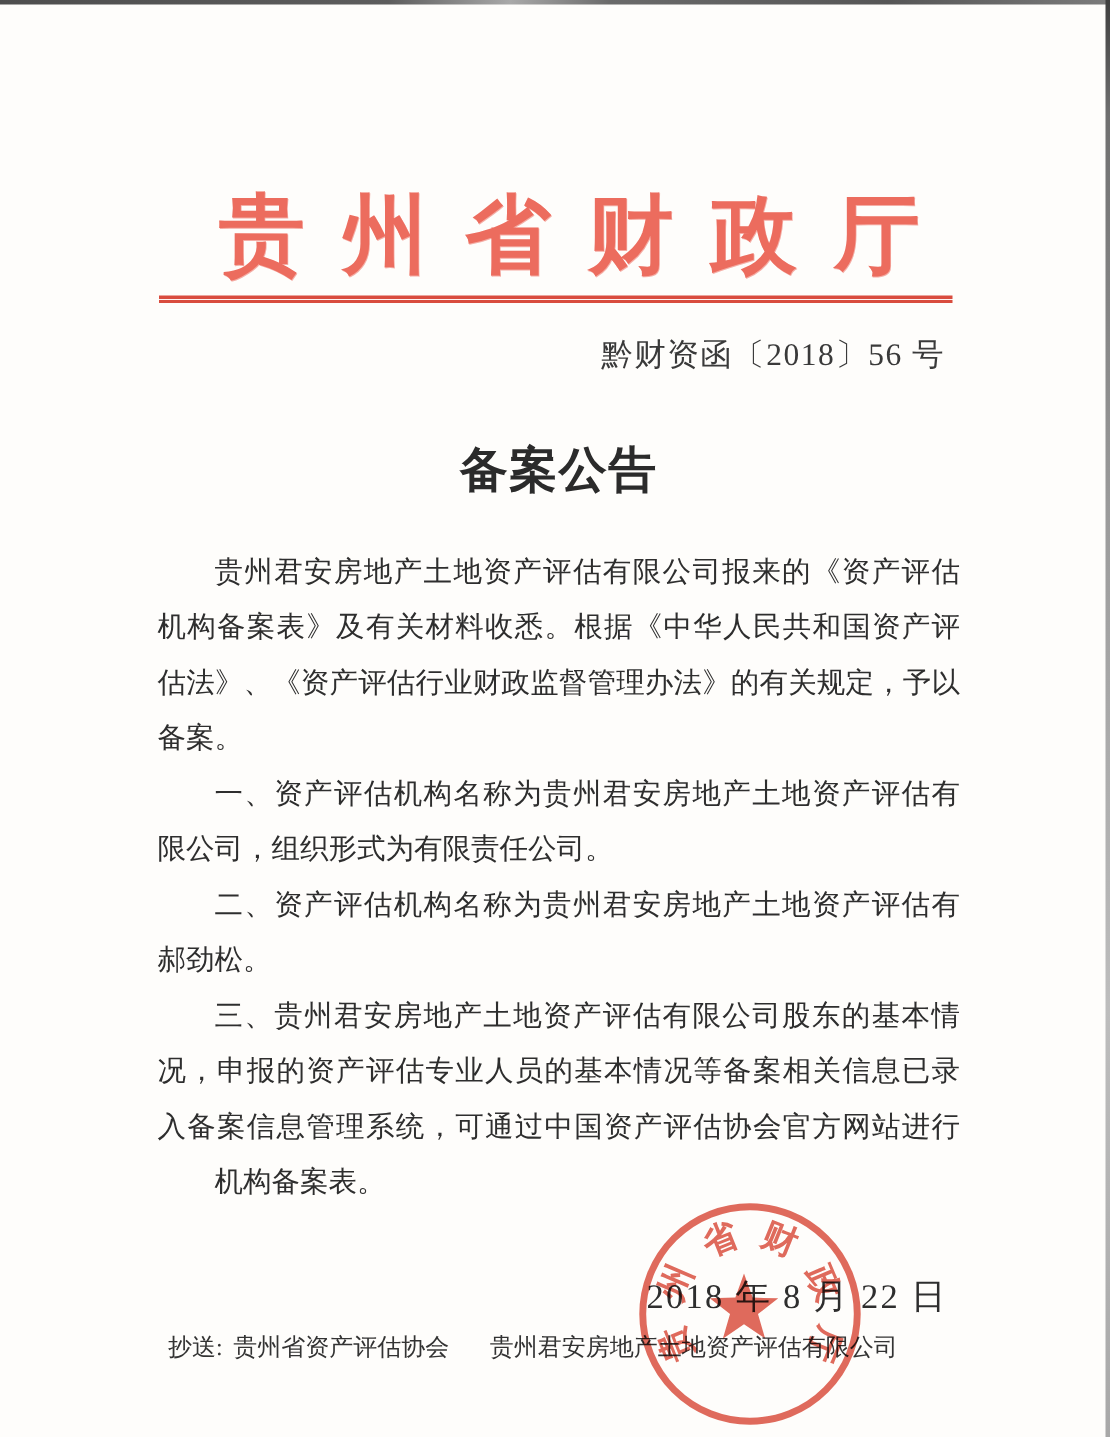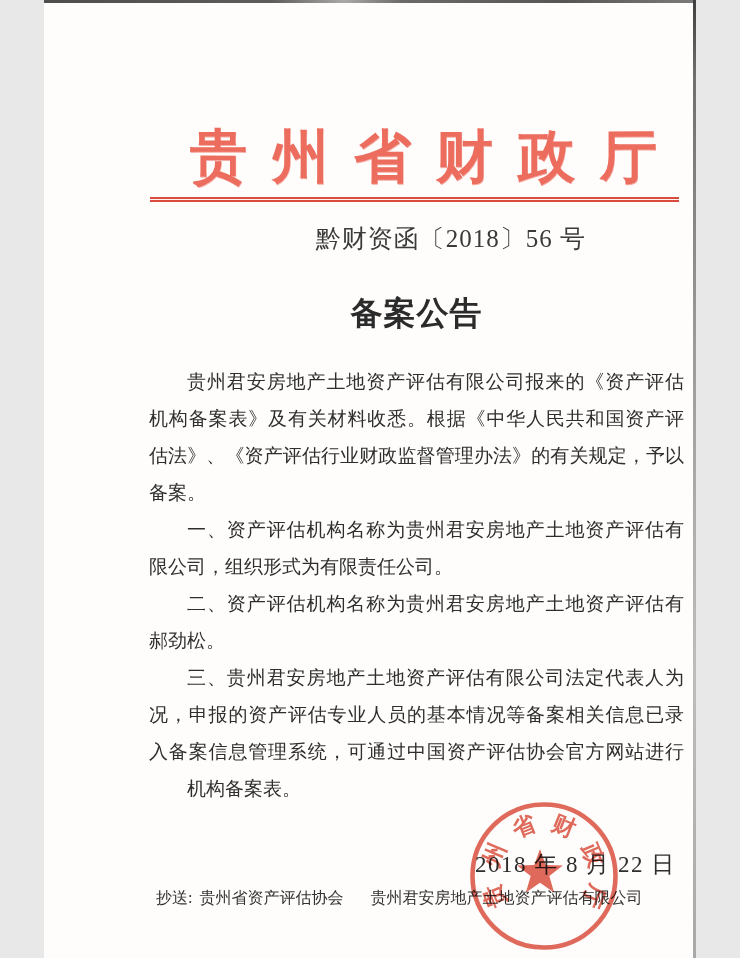--- a/index.html
+++ b/index.html
@@ -1,25 +1,24 @@
 <!DOCTYPE html>
 <html><head>
 <meta charset="utf-8">
 <style>
   html, body { margin: 0; padding: 0; background: #e8e8e8; }
   .page {
     position: relative;
-    width: 624px;
+    width: 740px;
     height: 958px;
     margin: 0 auto;
     background: #fefdfb;
     overflow: hidden;
     font-family: "Liberation Serif", "DejaVu Serif", serif;
     isolation: isolate;
-    padding-left: 28px;
   }
   
   .scan-edge-top {
     position: absolute; top: 0; left: 0; width: 100%; height: 3px;
     background: linear-gradient(90deg, #4e4e4e 0%, #5d5d5d 35%, #a9a9a9 46%, #6a6a6a 55%, #565656 80%, #7b7b7b 100%);
   }
   .scan-edge-right {
     position: absolute; top: 0; right: 0; width: 3px; height: 100%;
     background: linear-gradient(#3f3f3f 0%, #6f6f6f 8%, #9a9a9a 35%, #bdbdbd 70%, #a8a8a8 100%);
   }
@@ -36,21 +35,21 @@
   }
   .red-rule {
     position: absolute;
     top: 197px; left: 106px;
     width: 529px; height: 5px;
     background: linear-gradient(#d94c3e 0px, #d94c3e 2px, #fdf2f0 2px, #fdf2f0 3px, #d94c3e 3px, #d94c3e 5px);
   }
   .doc-number {
     position: absolute;
     top: 222px; right: 110px;
-    font-size: 25px;
+    font-size: 21px;
     color: #3a3a3a;
     letter-spacing: 1px;
     white-space: nowrap;
   }
   .doc-title {
     position: absolute;
     top: 292px; left: 105px;
     width: 535px;
     text-align: center;
     font-size: 32px;
@@ -122,21 +121,21 @@
 
   <div class="doc-body">
     <div class="line indent justify">贵州君安房地产土地资产评估有限公司报来的《资产评估</div>
     <div class="line justify">机构备案表》及有关材料收悉。根据《中华人民共和国资产评</div>
     <div class="line justify">估法》、《资产评估行业财政监督管理办法》的有关规定，予以</div>
     <div class="line">备案。</div>
     <div class="line indent justify">一、资产评估机构名称为贵州君安房地产土地资产评估有</div>
     <div class="line">限公司，组织形式为有限责任公司。</div>
     <div class="line indent justify">二、资产评估机构名称为贵州君安房地产土地资产评估有</div>
     <div class="line">郝劲松。</div>
-    <div class="line indent justify">三、贵州君安房地产土地资产评估有限公司法定代表人为</div>
+    <div class="line indent justify">三、贵州君安房地产土地资产评估有限公司股东的基本情</div>
     <div class="line justify">况，申报的资产评估专业人员的基本情况等备案相关信息已录</div>
     <div class="line justify">入备案信息管理系统，可通过中国资产评估协会官方网站进行</div>
     <div class="line indent">机构备案表。</div>
   </div>
 
   <div class="doc-date">2018 年 8 月 22 日</div>
 
   <div class="cc-row">
     <span class="cc-label">抄送:</span>
     <span class="cc-item-1">贵州省资产评估协会</span>

